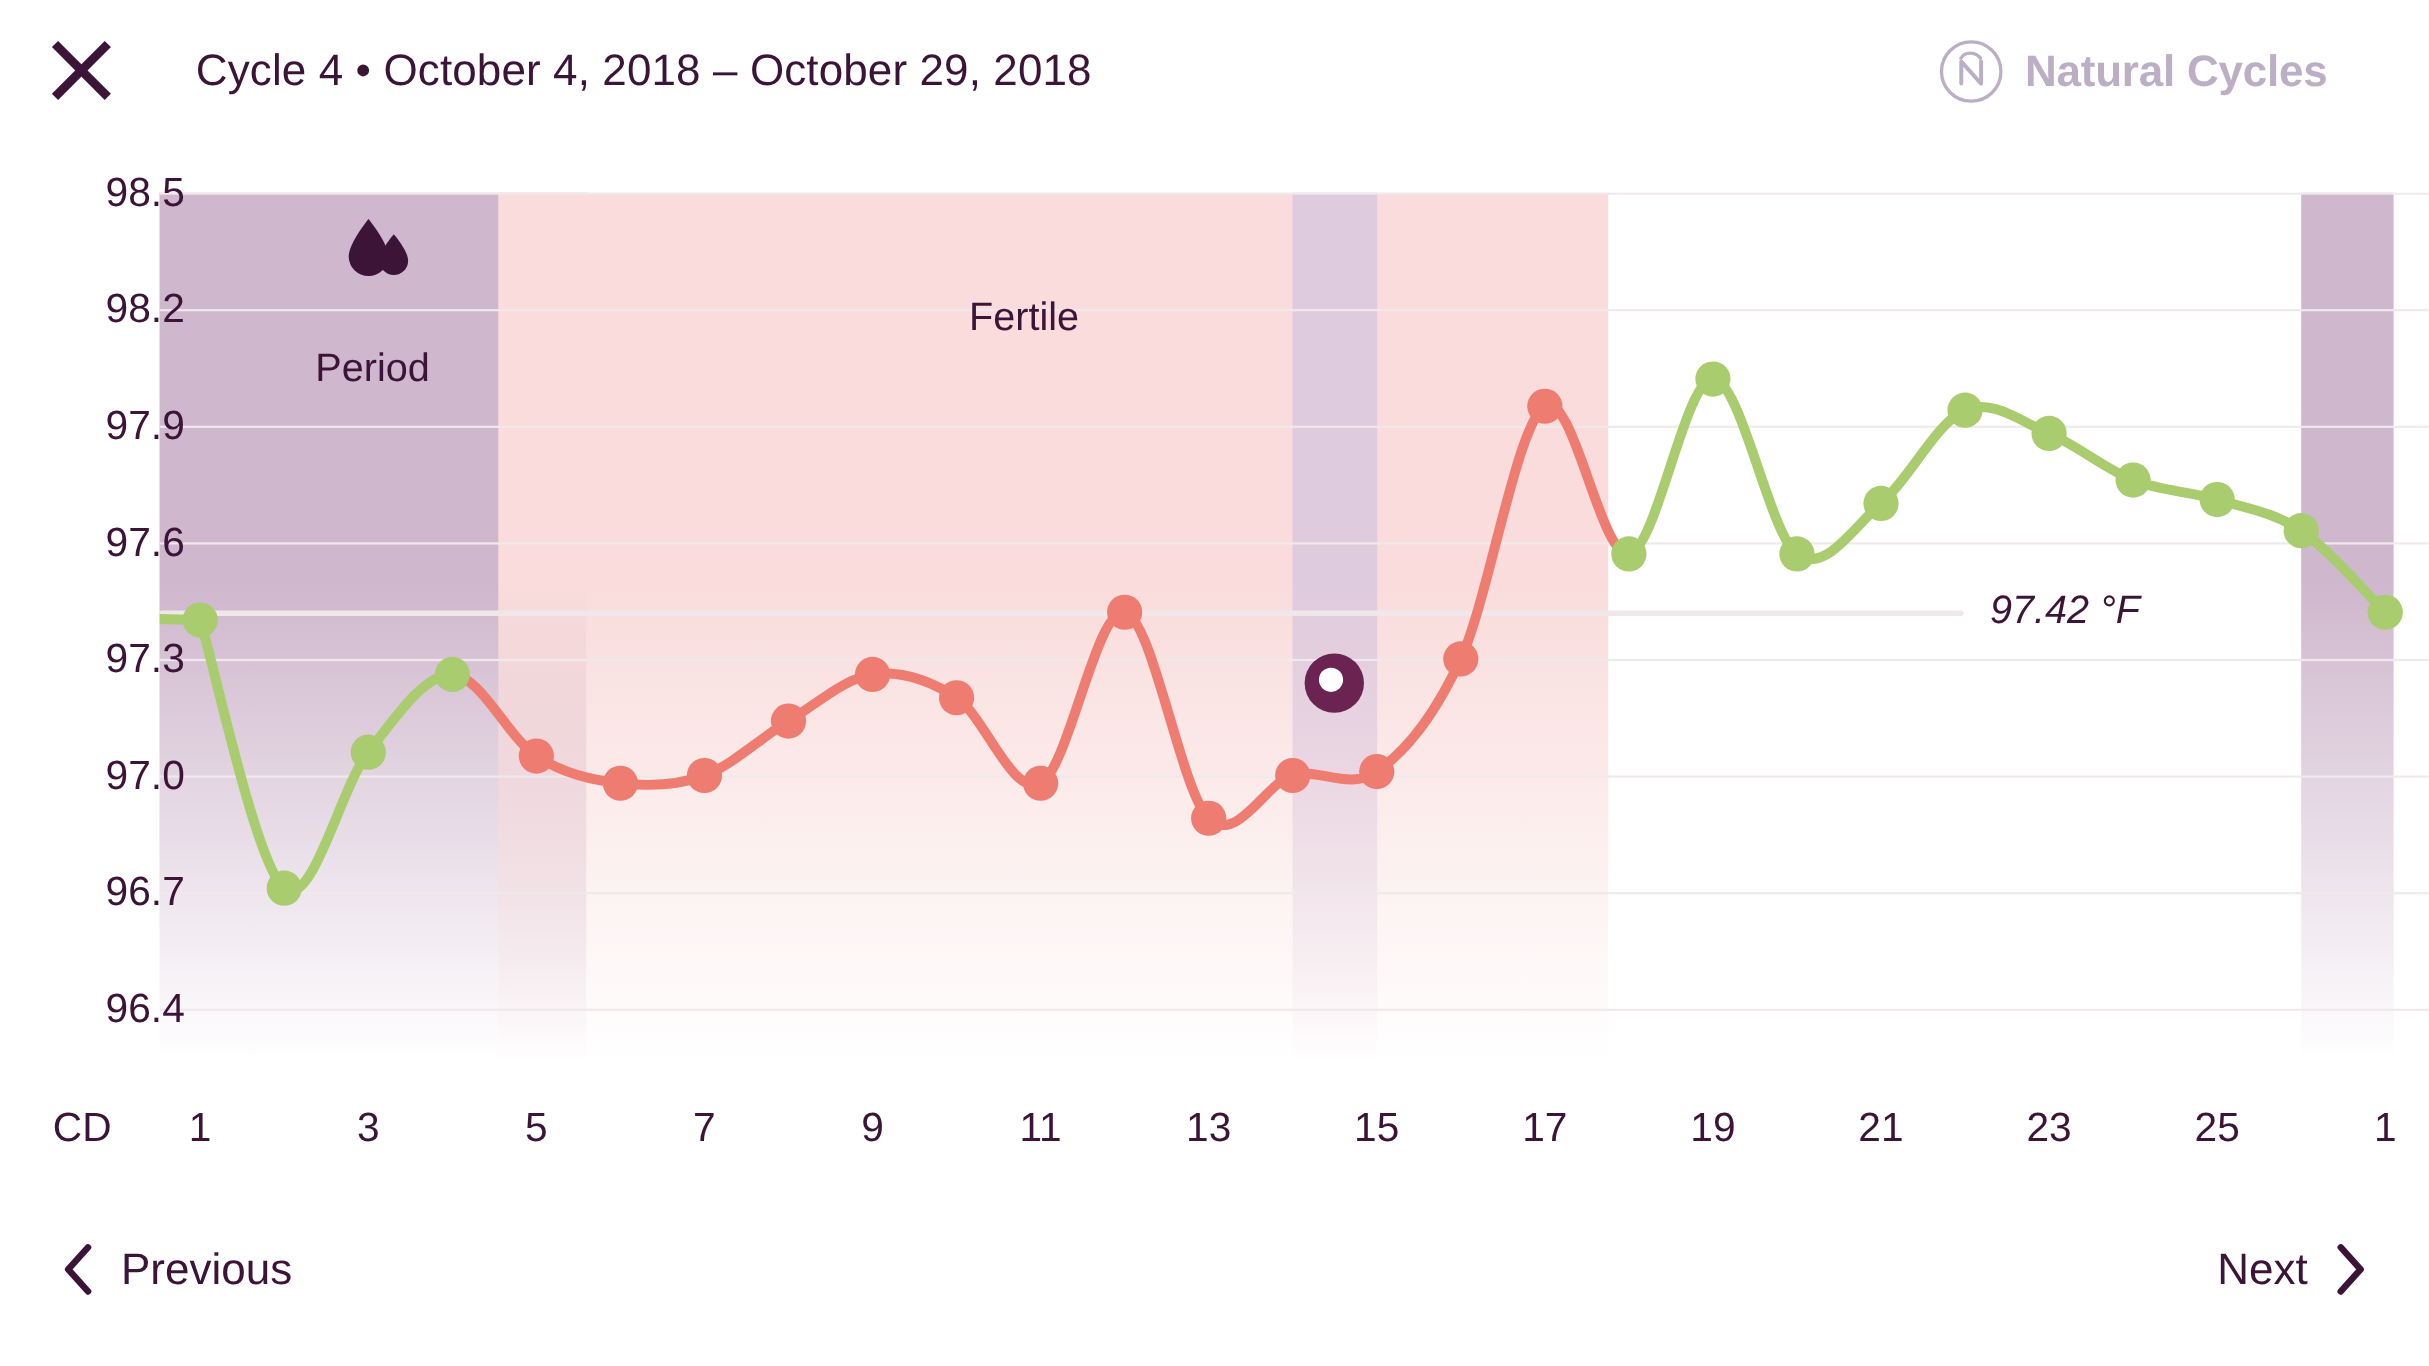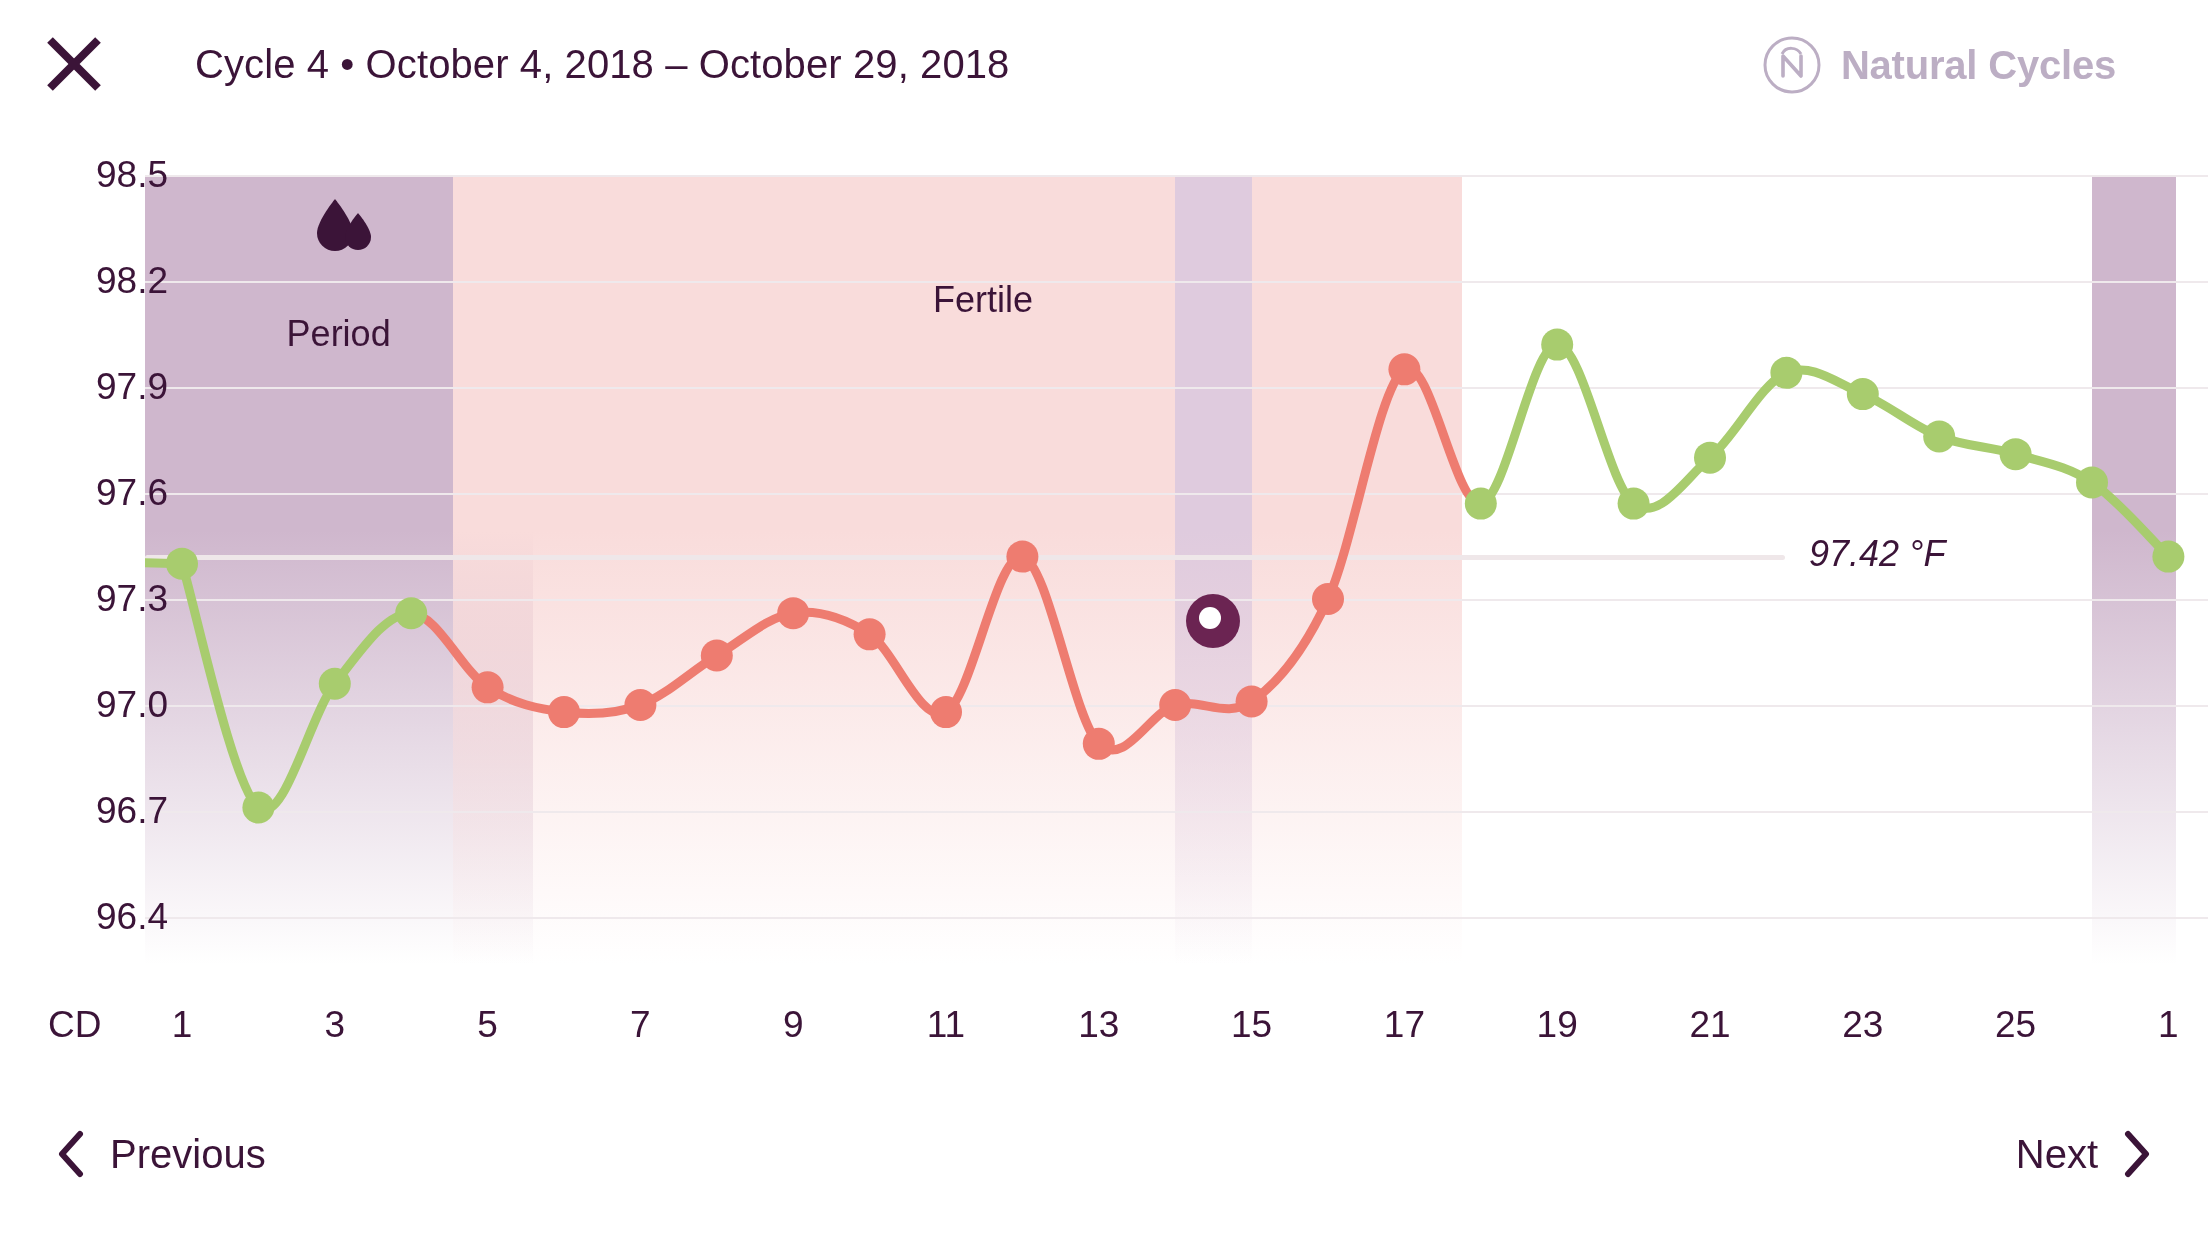--- a/index.html
+++ b/index.html
@@ -15,21 +15,21 @@
   
   #header {
     position: absolute; left: 0; top: 0; width: 2208px; height: 128px;
   }
   #close-btn {
     position: absolute; left: 42px; top: 32px; width: 64px; height: 64px;
     cursor: pointer; background: none; border: none; padding: 0;
   }
   #close-btn svg { display: block; }
   #cycle-title {
-    position: absolute; left: 195px; top: 36px;
+    position: absolute; left: 178px; top: 36px;
     font-size: 40px; color: #3B1438; letter-spacing: 0.1px;
     white-space: nowrap; line-height: 56px;
   }
   #brand {
     position: absolute; right: 92px; top: 34px;
     display: flex; align-items: center; gap: 18px;
   }
   #brand-mark { width: 62px; height: 62px; flex: 0 0 auto; }
   #brand-name {
     font-size: 40px; font-weight: bold; color: #BCAEC4; letter-spacing: -0.2px;
@@ -180,21 +180,21 @@
         <circle cx="1488.6000000000001" cy="328.60000000000326" r="16" fill="#A8CC6E"></circle>
         <circle cx="1565" cy="282.66666666666646" r="16" fill="#A8CC6E"></circle>
         <circle cx="1641.4" cy="197.866666666668" r="16" fill="#A8CC6E"></circle>
         <circle cx="1717.8000000000002" cy="219.06666666666885" r="16" fill="#A8CC6E"></circle>
         <circle cx="1794.2" cy="261.46666666666556" r="16" fill="#A8CC6E"></circle>
         <circle cx="1870.6000000000001" cy="279.1333333333363" r="16" fill="#A8CC6E"></circle>
         <circle cx="1947.0000000000002" cy="307.4000000000025" r="16" fill="#A8CC6E"></circle>
         <circle cx="2023.4" cy="381.6000000000005" r="16" fill="#A8CC6E"></circle>
       </svg>
       <div class="zone-label" style="left: -6.38px; width: 400px; top: 92px; margin-top: 46px;">Period</div>
-      <div class="zone-label" style="left: 638px; width: 400px; top: 92px; margin-top: 12px;">Fertile</div>
+      <div class="zone-label" style="left: 586px; width: 400px; top: 92px;">Fertile</div>
       <svg width="62" height="58" viewBox="0 0 62 58" style="position: absolute; left: 167.62px; top: 22px;">
         <path d="M22 2 C22 2 4 24 4 36 A18 18 0 0 0 40 36 C40 24 22 2 22 2 Z" fill="#3B1438"></path>
         <path d="M45 16 C45 16 32 31 32 40 A13 13 0 0 0 58 40 C58 31 45 16 45 16 Z" fill="#3B1438"></path>
       </svg>
       <svg width="56" height="56" viewBox="0 0 56 56" style="position: absolute; left: 1040.4px; top: 418px;">
         <circle cx="28" cy="28" r="27" fill="#6B2452"></circle>
         <circle cx="25" cy="25" r="11" fill="#ffffff"></circle>
       </svg>
     </div>
 </div>

